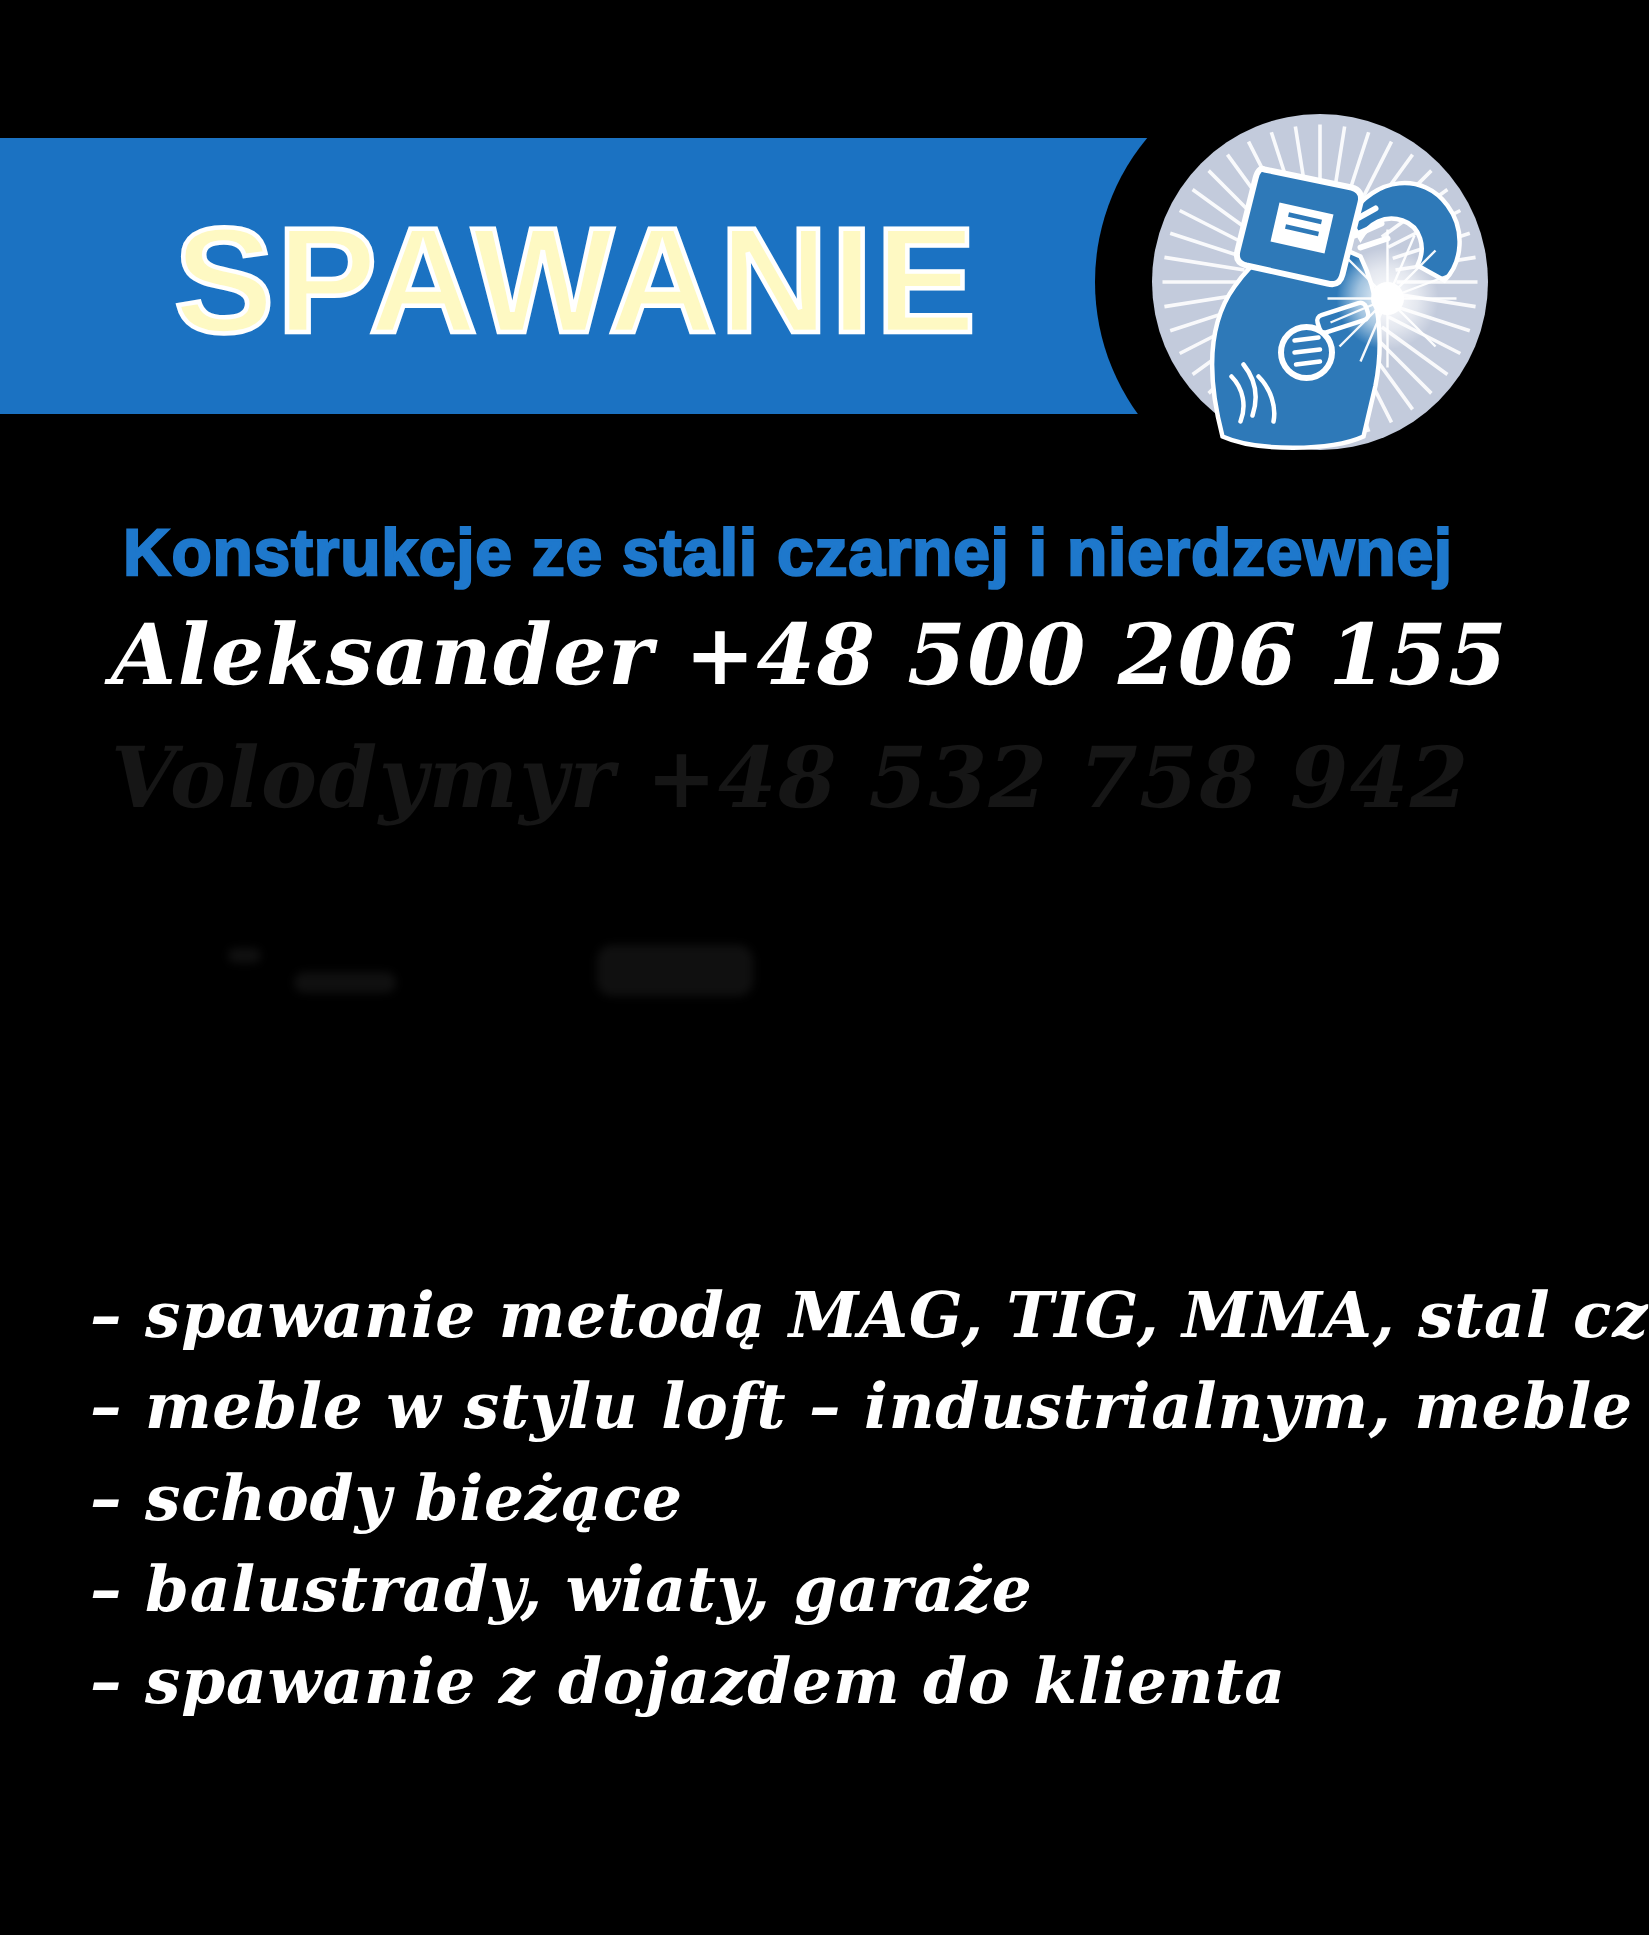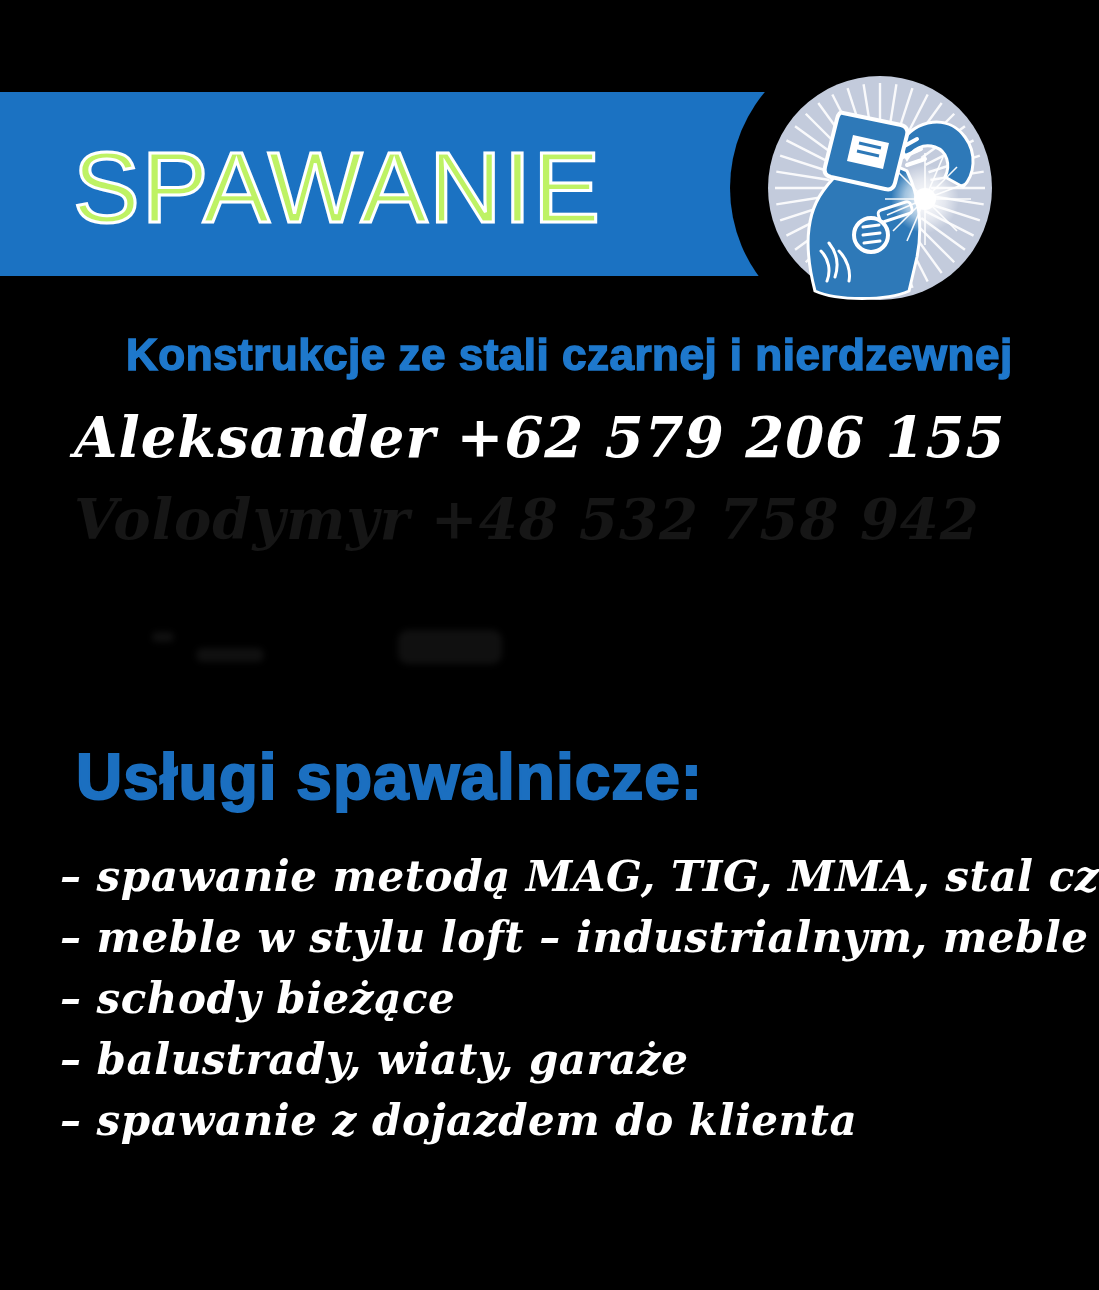--- a/index.html
+++ b/index.html
@@ -10,39 +10,38 @@
     overflow:hidden;
     font-family:"Liberation Sans", sans-serif;
   }
   
   .band{
     position:absolute;left:0;top:92px;width:792px;height:184px;
     background:#1b72c2;
     display:flex;align-items:center;
   }
   .band-title{
-    padding-left:73px;padding-top:6px;
-    color:#bef264;font-size:100px;font-weight:400;letter-spacing:2px;
+    padding-left:116px;padding-top:6px;
+    color:#fef9c3;font-size:100px;font-weight:700;letter-spacing:2px;
     -webkit-text-stroke:3px #fff;
     line-height:1;white-space:nowrap;
   }
   .band-cutout{
     position:absolute;left:730px;top:38px;width:300px;height:300px;
     border-radius:50%;background:#000;
   }
   .logo{
     position:absolute;left:767px;top:75px;width:226px;height:226px;
   }
   
   .subtitle{
-    position:absolute;left:82px;top:330px;
+    position:absolute;left:82px;top:344px;
     color:#1e78cc;font-size:44px;font-weight:700;letter-spacing:.5px;
     -webkit-text-stroke:1.5px #1e78cc;
     white-space:nowrap;
-    margin-left:44px;
   }
   .script{
     font-family:"DejaVu Serif", serif;
     font-style:italic;font-weight:700;
     white-space:nowrap;
   }
   .phone-primary{
     position:absolute;left:74px;top:404px;
     color:#fff;font-size:56px;letter-spacing:1px;
   }
@@ -168,28 +167,27 @@
           <line x1="158" y1="124" x2="120" y2="140"></line>
       </g>
       <circle cx="158" cy="124" r="11" fill="#ffffff"></circle>
 
       <path d="M62,168 C70,178 72,190 68,202 M54,176 C62,184 64,196 60,206 M72,176 C80,184 84,196 82,206" stroke="#ffffff" stroke-width="3" fill="none" stroke-linecap="round"></path>
     </svg>
   </div>
 
   <div class="subtitle">Konstrukcje ze stali czarnej i nierdzewnej</div>
 
-  <div class="script phone-primary">Aleksander +62 579 206 155</div>
+  <div class="script phone-primary">Aleksander +48 500 206 155</div>
   <div class="script phone-erased">Volodymyr +48 532 758 942</div>
 
   <div class="smudge smudge-a"></div>
   <div class="smudge smudge-b"></div>
   <div class="smudge smudge-c"></div>
 
-  <div class="services-heading">Usługi spawalnicze:</div>
   <div class="services-list">
     <div class="script service-item">– spawanie metodą MAG, TIG, MMA, stal czarna, nierdzewna</div>
     <div class="script service-item">– meble w stylu loft – industrialnym, meble ogrodowe</div>
     <div class="script service-item">– schody bieżące</div>
     <div class="script service-item">– balustrady, wiaty, garaże</div>
     <div class="script service-item">– spawanie z dojazdem do klienta</div>
   </div>
 
 </div>
 

